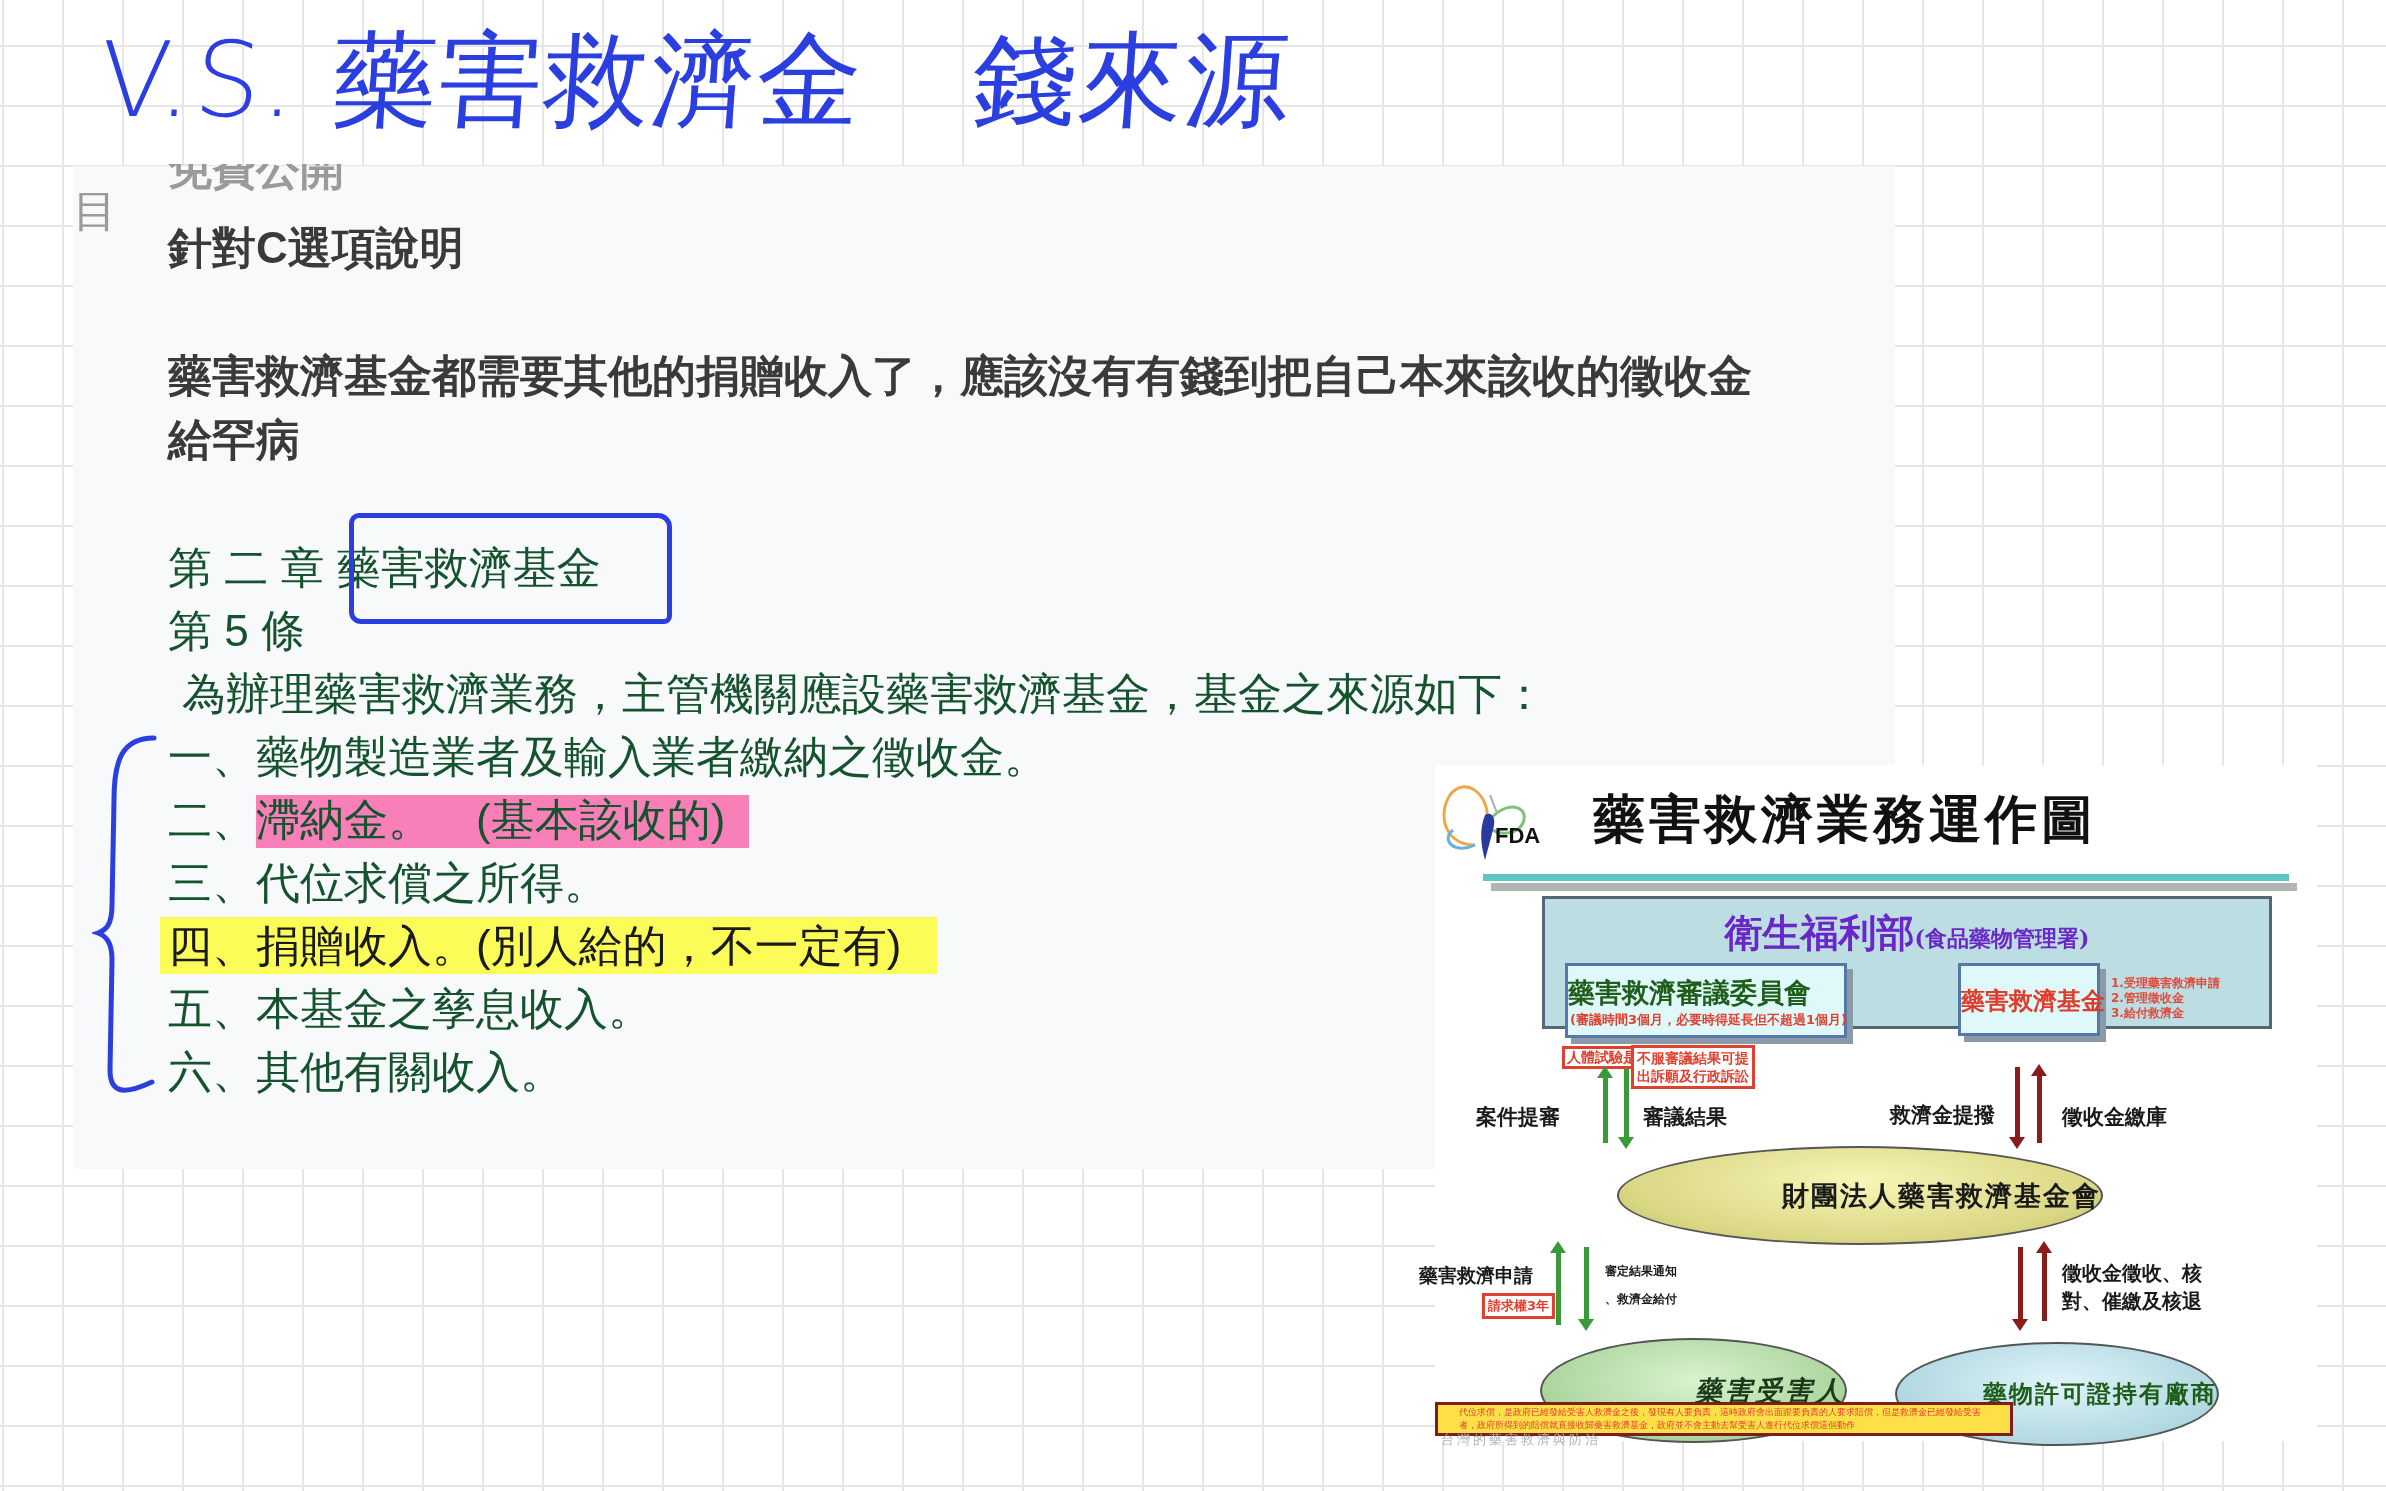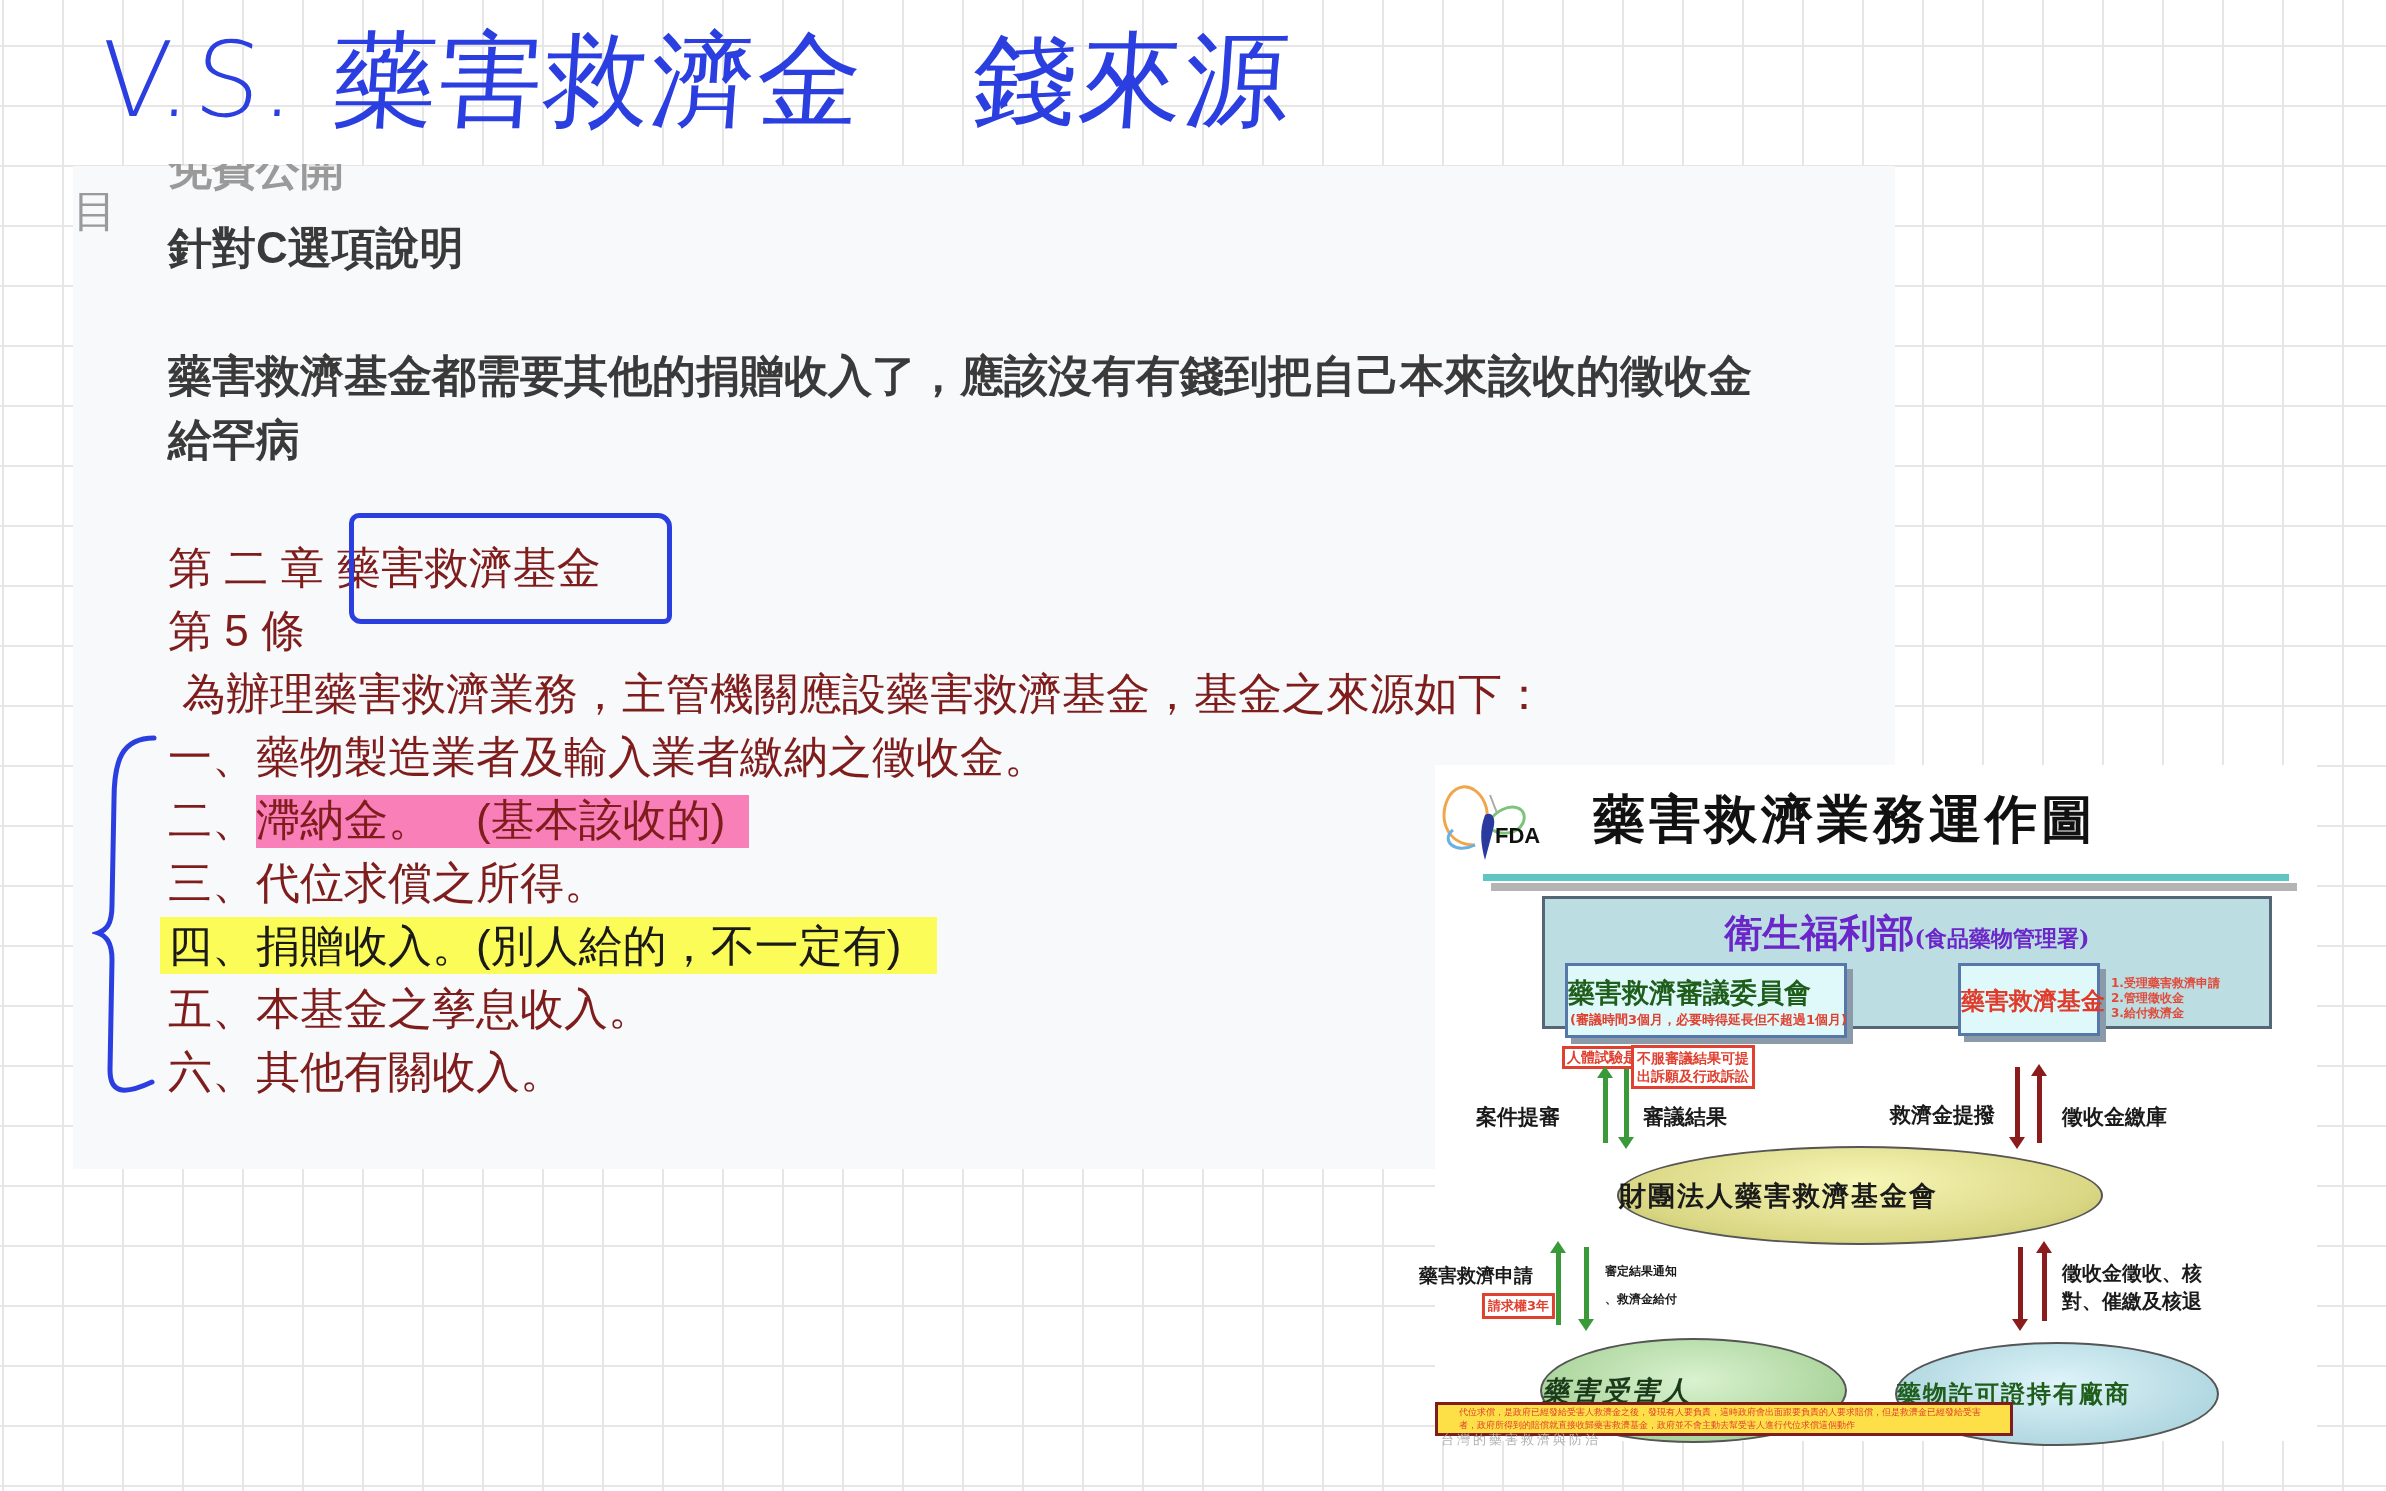--- a/index.html
+++ b/index.html
@@ -29,21 +29,21 @@
     left:73px; top:166px; width:1822px; height:1003px;
     background:#f8f9fb;
   }
   .side-label {
     left:0; top:20px; color:#9a9a9a; font-size:44px; line-height:50px;
     font-family:"Liberation Sans",sans-serif;
   }
   .doc-text { left:95px; color:#3a3a3a; font-family:"Liberation Sans",sans-serif; white-space:nowrap; }
   .cut-line { top:-22px; font-size:44px; color:#9a9a9a; font-weight:bold; line-height:50px; clip-path:inset(20px 0 0 0); }
   .bold { font-weight:bold; font-size:44px; line-height:64px; }
-  .reg { font-size:44px; line-height:63px; color:#7f1d1d; }
+  .reg { font-size:44px; line-height:63px; color:#14532d; }
 
   .hl-pink { background:#f97fb9; padding:0 24px 4px 0; }
   .hl-yellow { background:#fbfc58; padding:4px 36px 4px 0; margin-left:-8px; padding-left:8px; }
 
   
   #hw-box {
     left:349px; top:513px; width:313px; height:101px;
     border:5px solid #2b3fe0; border-radius:10px 14px 8px 12px;
   }
   
@@ -83,21 +83,21 @@
     content:""; position:absolute; left:-6px; border-left:8.5px solid transparent; border-right:8.5px solid transparent;
   }
   .arrow.green.up::before { top:-10px; border-bottom:12px solid #3a9a3a; }
   .arrow.green.down::after { bottom:-10px; border-top:12px solid #3a9a3a; }
   .arrow.red.up::before { top:-10px; border-bottom:12px solid #8a1c1c; }
   .arrow.red.down::after { bottom:-10px; border-top:12px solid #8a1c1c; }
 
   .flow-label { color:#1a1a1a; font-weight:bold; font-size:21px; line-height:28px; white-space:nowrap; font-family:"DejaVu Sans",sans-serif; }
   .red-note { border:3px solid #e04030; color:#e04030; font-size:14px; font-weight:bold; line-height:18px; padding:1px 3px; background:#fff; white-space:nowrap; }
 
-  .ellipse { border-radius:50%; border:2px solid #555; box-sizing:border-box; display:flex; align-items:center; justify-content:flex-start; }
+  .ellipse { border-radius:50%; border:2px solid #555; box-sizing:border-box; display:flex; align-items:center; justify-content:flex-end; }
   .ellipse span { font-family:"DejaVu Serif",serif; font-weight:bold; white-space:nowrap; }
   .foundation { left:182px; top:381px; width:486px; height:99px; background:radial-gradient(ellipse at 50% 35%, #f7f6b6 0%, #d9d683 70%, #b5b05e 100%); }
   .foundation span { font-size:27px; color:#1a1a1a; letter-spacing:2px; }
   .victim { left:105px; top:573px; width:307px; height:105px; background:radial-gradient(ellipse at 50% 40%, #d9f2cf 0%, #a9d39a 75%, #7fae74 100%);font-style:italic; }
   .victim span { font-size:27px; color:#1a3a1a; letter-spacing:3px; }
   .maker { left:460px; top:577px; width:324px; height:104px; background:radial-gradient(ellipse at 50% 40%, #dff4fa 0%, #afd6df 75%, #7ea9b3 100%); }
   .maker span { font-size:24px; color:#1f5d1b; letter-spacing:2px; }
 
   .footnote { left:0; top:637px; width:530px; border:3px solid #7f1d1d; color:#e04030; font-size:9px; line-height:13px; padding:1px 21px; background:#fde047; }
   .caption { left:6px; top:666px; color:#b0b0b0; font-size:13px; font-family:"DejaVu Serif",serif; letter-spacing:3px; white-space:nowrap; }

